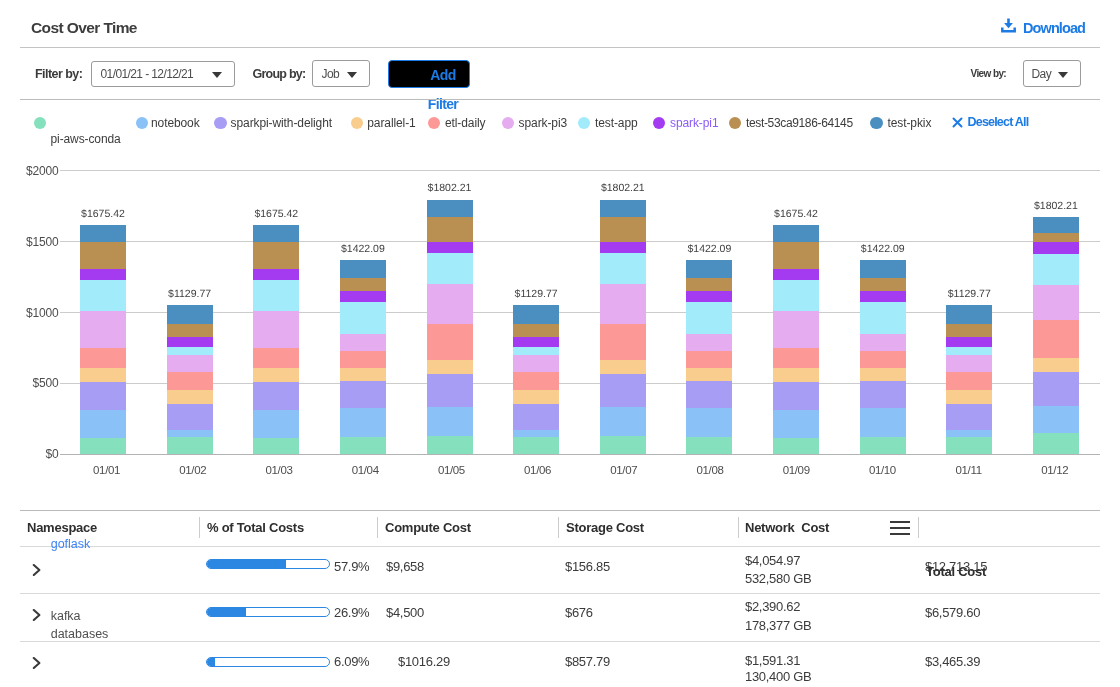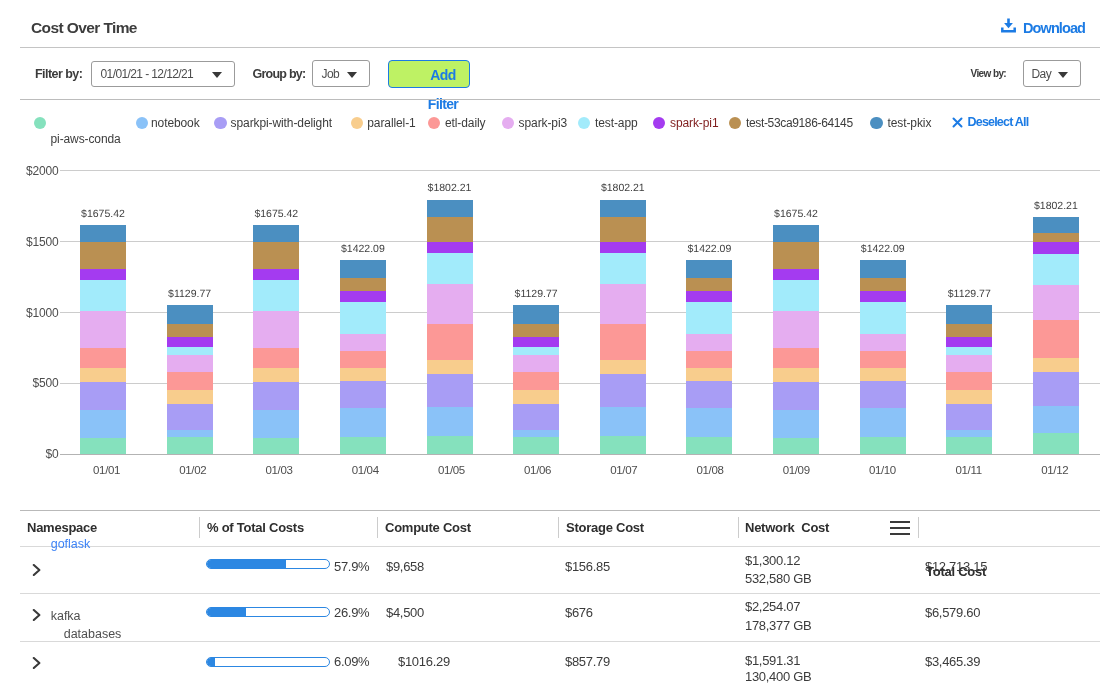--- a/index.html
+++ b/index.html
@@ -19,42 +19,42 @@
 <div style="position:absolute;left:1023px;top:21.2px;font-size:14.5px;letter-spacing:-0.9px;font-weight:bold;color:#1c7be4;line-height:14.5px;">Download</div>
 <div style="position:absolute;left:20px;top:46.5px;width:1080px;height:1px;background:#c4c4c4;"></div>
 <div style="position:absolute;left:35px;top:67.5px;font-size:12.5px;letter-spacing:-0.55px;font-weight:bold;color:#3b3b3b;line-height:12.5px;">Filter by:</div>
 <div style="position:absolute;left:91px;top:60.5px;width:144px;height:26px;border:1px solid #9b9b9b;border-radius:3px;box-sizing:border-box;background:#fff;"></div>
 <div style="position:absolute;left:100.5px;top:67.5px;font-size:12px;letter-spacing:-0.6px;color:#4d4d4d;line-height:12.5px;">01/01/21 - 12/12/21</div>
 <div style="position:absolute;left:212px;top:71.5px;width:0;height:0;border-left:5.5px solid transparent;border-right:5.5px solid transparent;border-top:6.5px solid #383838;"></div>
 <div style="position:absolute;left:252.5px;top:67.5px;font-size:12.5px;letter-spacing:-0.75px;font-weight:bold;color:#3b3b3b;line-height:12.5px;">Group by:</div>
 <div style="position:absolute;left:312.3px;top:60.3px;width:58px;height:26.8px;border:1px solid #9b9b9b;border-radius:3px;box-sizing:border-box;background:#fff;"></div>
 <div style="position:absolute;left:321.5px;top:67.5px;font-size:12px;letter-spacing:-0.6px;color:#4d4d4d;line-height:12.5px;">Job</div>
 <div style="position:absolute;left:347px;top:71.5px;width:0;height:0;border-left:5.5px solid transparent;border-right:5.5px solid transparent;border-top:6.5px solid #383838;"></div>
-<div style="position:absolute;left:388px;top:60px;width:82px;height:27.5px;border:1.5px solid #1c7be4;border-radius:4px;box-sizing:border-box;background:#bef264;text-align:center;padding-left:28px;"><span style="font-size:14px;letter-spacing:-0.65px;font-weight:bold;color:#1c7be4;line-height:28.5px;">Add Filter</span></div>
+<div style="position:absolute;left:388px;top:60px;width:82px;height:27.5px;border:1.5px solid #1c7be4;border-radius:4px;box-sizing:border-box;background:#000000;text-align:center;padding-left:28px;"><span style="font-size:14px;letter-spacing:-0.65px;font-weight:bold;color:#1c7be4;line-height:28.5px;">Add Filter</span></div>
 <div style="position:absolute;left:970.5px;top:67.5px;font-size:10px;letter-spacing:-0.6px;font-weight:bold;color:#3b3b3b;line-height:12.5px;">View by:</div>
 <div style="position:absolute;left:1023.3px;top:60.4px;width:58px;height:26.6px;border:1px solid #9b9b9b;border-radius:3px;box-sizing:border-box;background:#fff;"></div>
 <div style="position:absolute;left:1031.5px;top:67.5px;font-size:12px;letter-spacing:-0.6px;color:#4d4d4d;line-height:12.5px;">Day</div>
 <div style="position:absolute;left:1057.5px;top:71.5px;width:0;height:0;border-left:5.5px solid transparent;border-right:5.5px solid transparent;border-top:6.5px solid #383838;"></div>
 <div style="position:absolute;left:20px;top:99px;width:1080px;height:1px;background:#bcbcbc;"></div>
 <div style="position:absolute;left:33.7px;top:116.5px;width:12.4px;height:12.4px;border-radius:50%;background:#85e1bd;"></div>
 <div style="position:absolute;left:50.5px;top:116.5px;font-size:12px;letter-spacing:-0.1px;color:#3c3c3c;line-height:12.5px;margin-top:16px;">pi-aws-conda</div>
 <div style="position:absolute;left:135.8px;top:116.5px;width:12.4px;height:12.4px;border-radius:50%;background:#8ac2f8;"></div>
 <div style="position:absolute;left:151.0px;top:116.5px;font-size:12px;letter-spacing:-0.1px;color:#3c3c3c;line-height:12.5px;">notebook</div>
 <div style="position:absolute;left:214.3px;top:116.5px;width:12.4px;height:12.4px;border-radius:50%;background:#a89df5;"></div>
 <div style="position:absolute;left:230.6px;top:116.5px;font-size:12px;letter-spacing:-0.1px;color:#3c3c3c;line-height:12.5px;">sparkpi-with-delight</div>
 <div style="position:absolute;left:350.5px;top:116.5px;width:12.4px;height:12.4px;border-radius:50%;background:#f8cd8d;"></div>
 <div style="position:absolute;left:367.3px;top:116.5px;font-size:12px;letter-spacing:-0.1px;color:#3c3c3c;line-height:12.5px;">parallel-1</div>
 <div style="position:absolute;left:427.9px;top:116.5px;width:12.4px;height:12.4px;border-radius:50%;background:#fc9896;"></div>
 <div style="position:absolute;left:445.0px;top:116.5px;font-size:12px;letter-spacing:-0.1px;color:#3c3c3c;line-height:12.5px;">etl-daily</div>
 <div style="position:absolute;left:501.6px;top:116.5px;width:12.4px;height:12.4px;border-radius:50%;background:#e5adf0;"></div>
 <div style="position:absolute;left:518.6px;top:116.5px;font-size:12px;letter-spacing:-0.1px;color:#3c3c3c;line-height:12.5px;">spark-pi3</div>
 <div style="position:absolute;left:578.0px;top:116.5px;width:12.4px;height:12.4px;border-radius:50%;background:#a2ebfb;"></div>
 <div style="position:absolute;left:595.0px;top:116.5px;font-size:12px;letter-spacing:-0.1px;color:#3c3c3c;line-height:12.5px;">test-app</div>
 <div style="position:absolute;left:652.7px;top:116.5px;width:12.4px;height:12.4px;border-radius:50%;background:#a43bf0;"></div>
-<div style="position:absolute;left:670.0px;top:116.5px;font-size:12px;letter-spacing:-0.1px;color:#7f1d1d;line-height:12.5px;">spark-pi1</div>
+<div style="position:absolute;left:670.0px;top:116.5px;font-size:12px;letter-spacing:-0.1px;color:#8b5cf6;line-height:12.5px;">spark-pi1</div>
 <div style="position:absolute;left:729.0px;top:116.5px;width:12.4px;height:12.4px;border-radius:50%;background:#ba9052;"></div>
 <div style="position:absolute;left:746.0px;top:116.5px;font-size:12px;letter-spacing:-0.35px;color:#3c3c3c;line-height:12.5px;">test-53ca9186-64145</div>
 <div style="position:absolute;left:870.2px;top:116.5px;width:12.4px;height:12.4px;border-radius:50%;background:#4b8fc1;"></div>
 <div style="position:absolute;left:887.5px;top:116.5px;font-size:12px;letter-spacing:-0.1px;color:#3c3c3c;line-height:12.5px;">test-pkix</div>
 <svg style="position:absolute;left:952px;top:117px;" width="11" height="11" viewBox="0 0 11 11">
       <path d="M1.5 1.5 L9.5 9.5 M9.5 1.5 L1.5 9.5" stroke="#1c7be4" stroke-width="2" stroke-linecap="round"></path>
     </svg>
 <div style="position:absolute;left:967.5px;top:116px;font-size:12.5px;letter-spacing:-0.8px;font-weight:bold;color:#1c7be4;line-height:13px;">Deselect All</div>
 <svg width="1120" height="350" viewBox="0 140 1120 350" style="position:absolute;left:0;top:140px;" shape-rendering="crispEdges">
 <line x1="59.6" y1="170.5" x2="1100.0" y2="170.5" stroke="#cccccc" stroke-width="1"></line>
@@ -233,40 +233,40 @@
 <svg style="position:absolute;left:31.5px;top:563.9px;" width="9" height="12" viewBox="0 0 9 12">
       <path d="M1.8 1 L7.4 6 L1.8 11" stroke="#3a3a3a" stroke-width="2.1" fill="none" stroke-linecap="round" stroke-linejoin="round"></path>
     </svg>
 <div style="position:absolute;left:50.7px;top:538px;font-size:12.5px;color:#3b82f6;line-height:13px;">goflask</div>
 <div style="position:absolute;left:206px;top:558.9px;width:124px;height:10.4px;border:1px solid #2c87e2;border-radius:5.5px;box-sizing:border-box;overflow:hidden;">
       <div style="width:79px;height:100%;background:#2c87e2;"></div>
     </div>
 <div style="position:absolute;left:334px;top:560.3px;font-size:13px;letter-spacing:-0.3px;color:#3b3b3b;line-height:13px;">57.9%</div>
 <div style="position:absolute;left:386px;top:560.3px;font-size:13px;letter-spacing:-0.3px;color:#3b3b3b;line-height:13px;">$9,658</div>
 <div style="position:absolute;left:565px;top:560.3px;font-size:13px;letter-spacing:-0.3px;color:#3b3b3b;line-height:13px;">$156.85</div>
-<div style="position:absolute;left:745px;top:554.4px;font-size:13px;letter-spacing:-0.3px;color:#3b3b3b;line-height:13px;">$1,300.12</div>
+<div style="position:absolute;left:745px;top:554.4px;font-size:13px;letter-spacing:-0.3px;color:#3b3b3b;line-height:13px;">$4,054.97</div>
 <div style="position:absolute;left:745px;top:571.7px;font-size:13px;letter-spacing:-0.3px;color:#3b3b3b;line-height:13px;">532,580 GB</div>
 <div style="position:absolute;left:925px;top:560.3px;font-size:13px;letter-spacing:-0.3px;color:#3b3b3b;line-height:13px;">$12,713.15</div>
 <svg style="position:absolute;left:31.5px;top:608.5px;" width="9" height="12" viewBox="0 0 9 12">
       <path d="M1.8 1 L7.4 6 L1.8 11" stroke="#3a3a3a" stroke-width="2.1" fill="none" stroke-linecap="round" stroke-linejoin="round"></path>
     </svg>
 <div style="position:absolute;left:50.7px;top:609.8px;font-size:12.5px;color:#4f4f4f;line-height:13px;">kafka</div>
 <div style="position:absolute;left:206px;top:606.6px;width:124px;height:10.4px;border:1px solid #2c87e2;border-radius:5.5px;box-sizing:border-box;overflow:hidden;">
       <div style="width:39px;height:100%;background:#2c87e2;"></div>
     </div>
 <div style="position:absolute;left:334px;top:605.9px;font-size:13px;letter-spacing:-0.3px;color:#3b3b3b;line-height:13px;">26.9%</div>
 <div style="position:absolute;left:386px;top:605.9px;font-size:13px;letter-spacing:-0.3px;color:#3b3b3b;line-height:13px;">$4,500</div>
 <div style="position:absolute;left:565px;top:605.9px;font-size:13px;letter-spacing:-0.3px;color:#3b3b3b;line-height:13px;">$676</div>
-<div style="position:absolute;left:745px;top:600.4px;font-size:13px;letter-spacing:-0.3px;color:#3b3b3b;line-height:13px;">$2,254.07</div>
+<div style="position:absolute;left:745px;top:600.4px;font-size:13px;letter-spacing:-0.3px;color:#3b3b3b;line-height:13px;">$2,390.62</div>
 <div style="position:absolute;left:745px;top:618.6px;font-size:13px;letter-spacing:-0.3px;color:#3b3b3b;line-height:13px;">178,377 GB</div>
 <div style="position:absolute;left:925px;top:605.9px;font-size:13px;letter-spacing:-0.3px;color:#3b3b3b;line-height:13px;">$6,579.60</div>
 <svg style="position:absolute;left:31.5px;top:656.5px;" width="9" height="12" viewBox="0 0 9 12">
       <path d="M1.8 1 L7.4 6 L1.8 11" stroke="#3a3a3a" stroke-width="2.1" fill="none" stroke-linecap="round" stroke-linejoin="round"></path>
     </svg>
-<div style="position:absolute;left:50.7px;top:628px;font-size:12.5px;color:#4f4f4f;line-height:13px;margin-left:13px;">databases</div>
+<div style="position:absolute;left:50.7px;top:628px;font-size:12.5px;color:#4f4f4f;line-height:13px;">databases</div>
 <div style="position:absolute;left:206px;top:656.6px;width:124px;height:10.4px;border:1px solid #2c87e2;border-radius:5.5px;box-sizing:border-box;overflow:hidden;">
       <div style="width:8px;height:100%;background:#2c87e2;"></div>
     </div>
 <div style="position:absolute;left:334px;top:655.3px;font-size:13px;letter-spacing:-0.3px;color:#3b3b3b;line-height:13px;">6.09%</div>
 <div style="position:absolute;left:398px;top:655.3px;font-size:13px;letter-spacing:-0.3px;color:#3b3b3b;line-height:13px;">$1016.29</div>
 <div style="position:absolute;left:565px;top:655.3px;font-size:13px;letter-spacing:-0.3px;color:#3b3b3b;line-height:13px;">$857.79</div>
 <div style="position:absolute;left:745px;top:653.5px;font-size:13px;letter-spacing:-0.3px;color:#3b3b3b;line-height:13px;">$1,591.31</div>
 <div style="position:absolute;left:745px;top:669.5px;font-size:13px;letter-spacing:-0.3px;color:#3b3b3b;line-height:13px;">130,400 GB</div>
 <div style="position:absolute;left:925px;top:655.3px;font-size:13px;letter-spacing:-0.3px;color:#3b3b3b;line-height:13px;">$3,465.39</div>
 </div>

